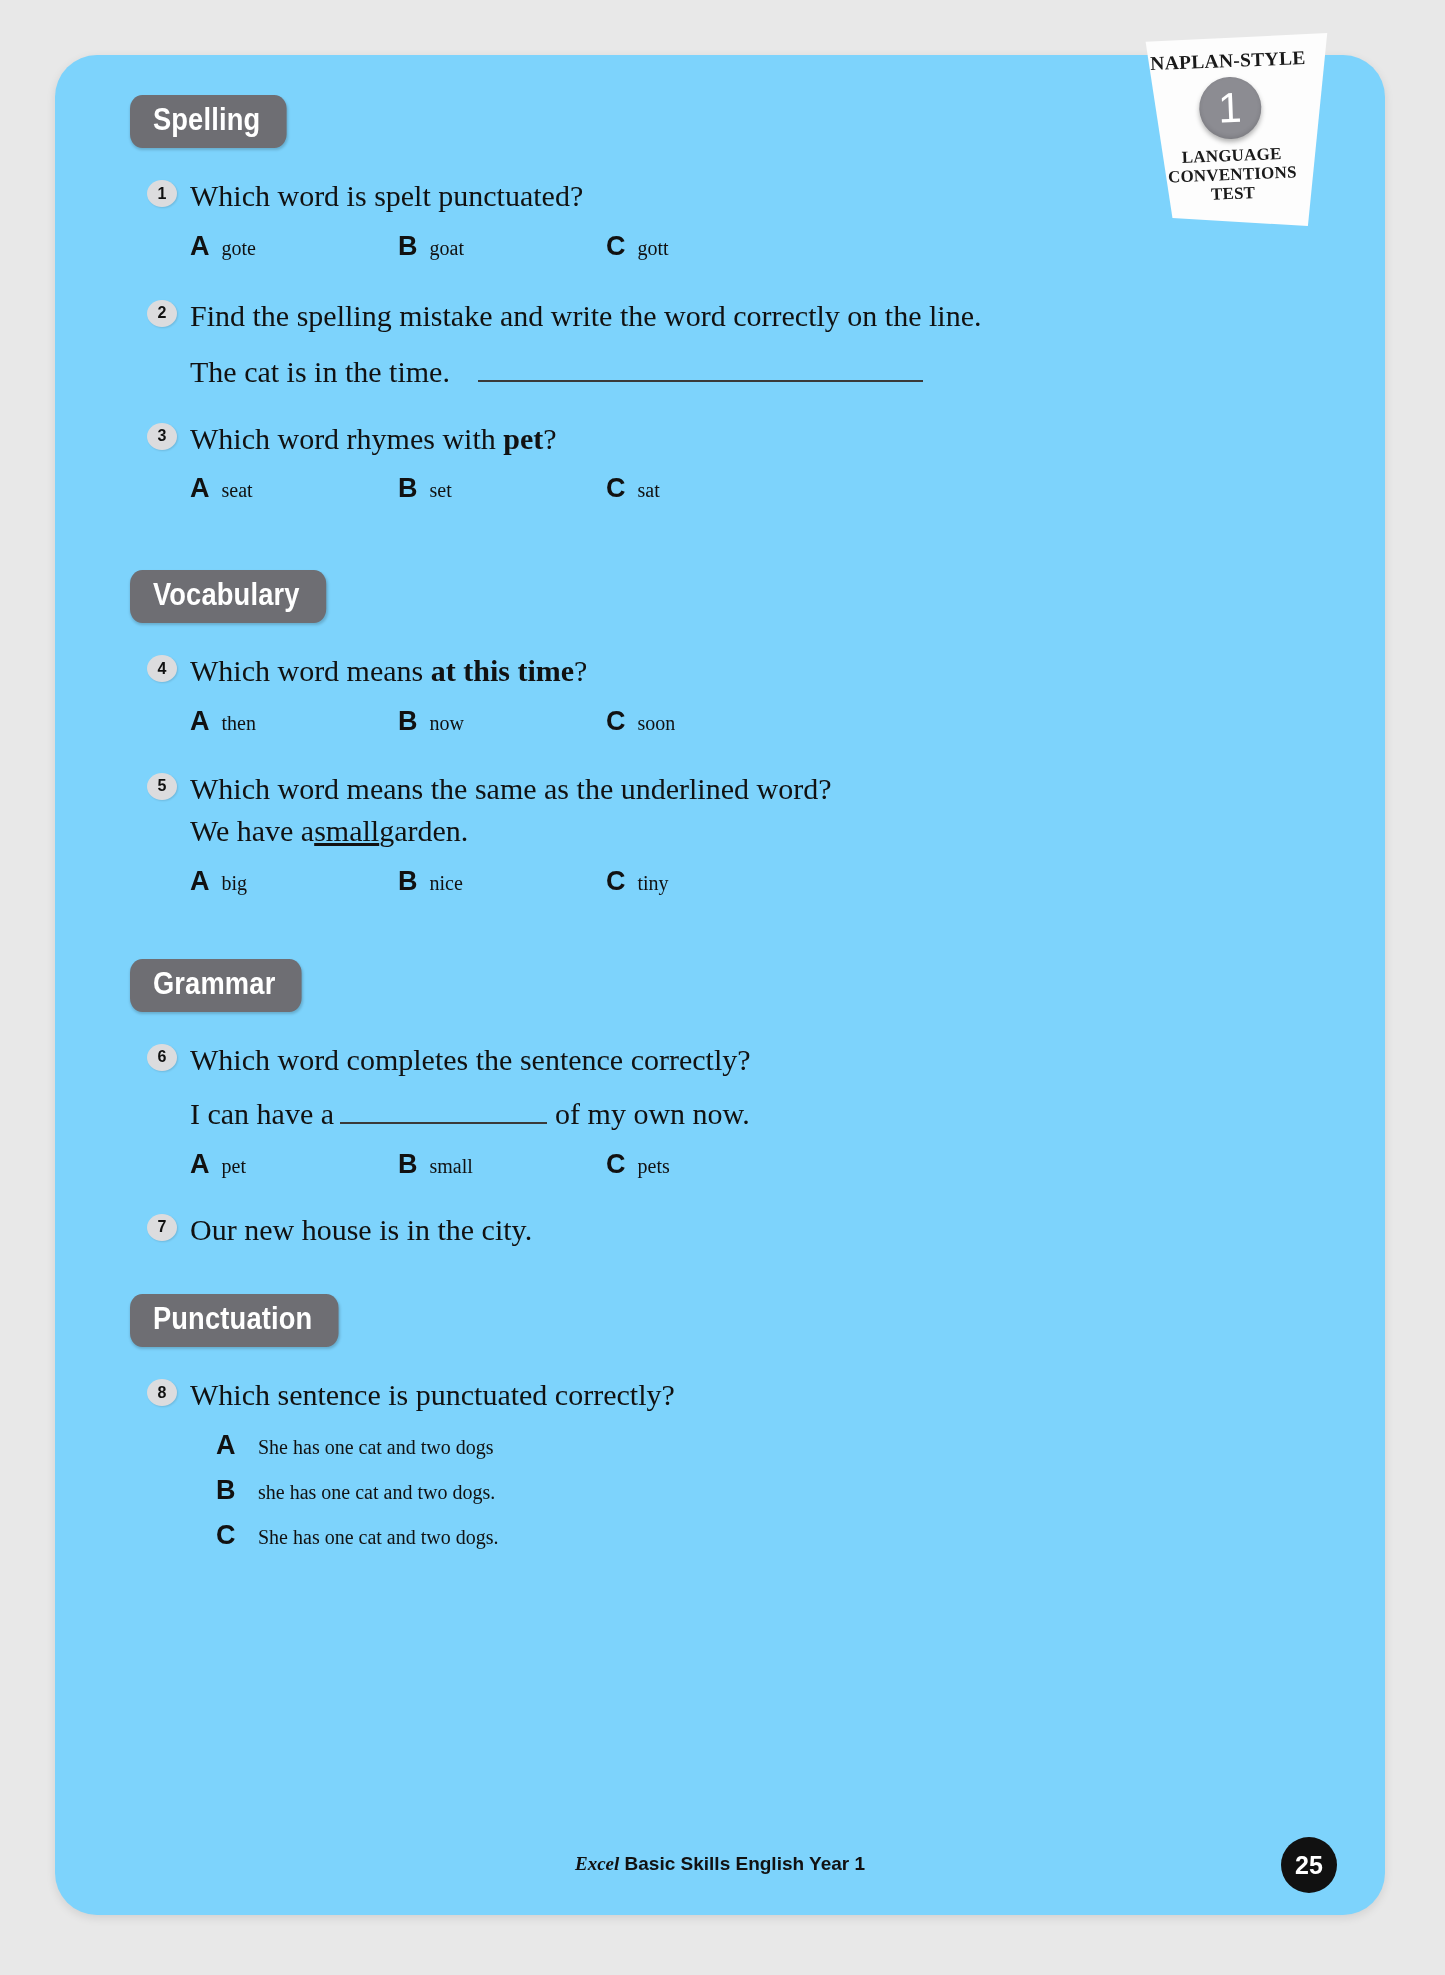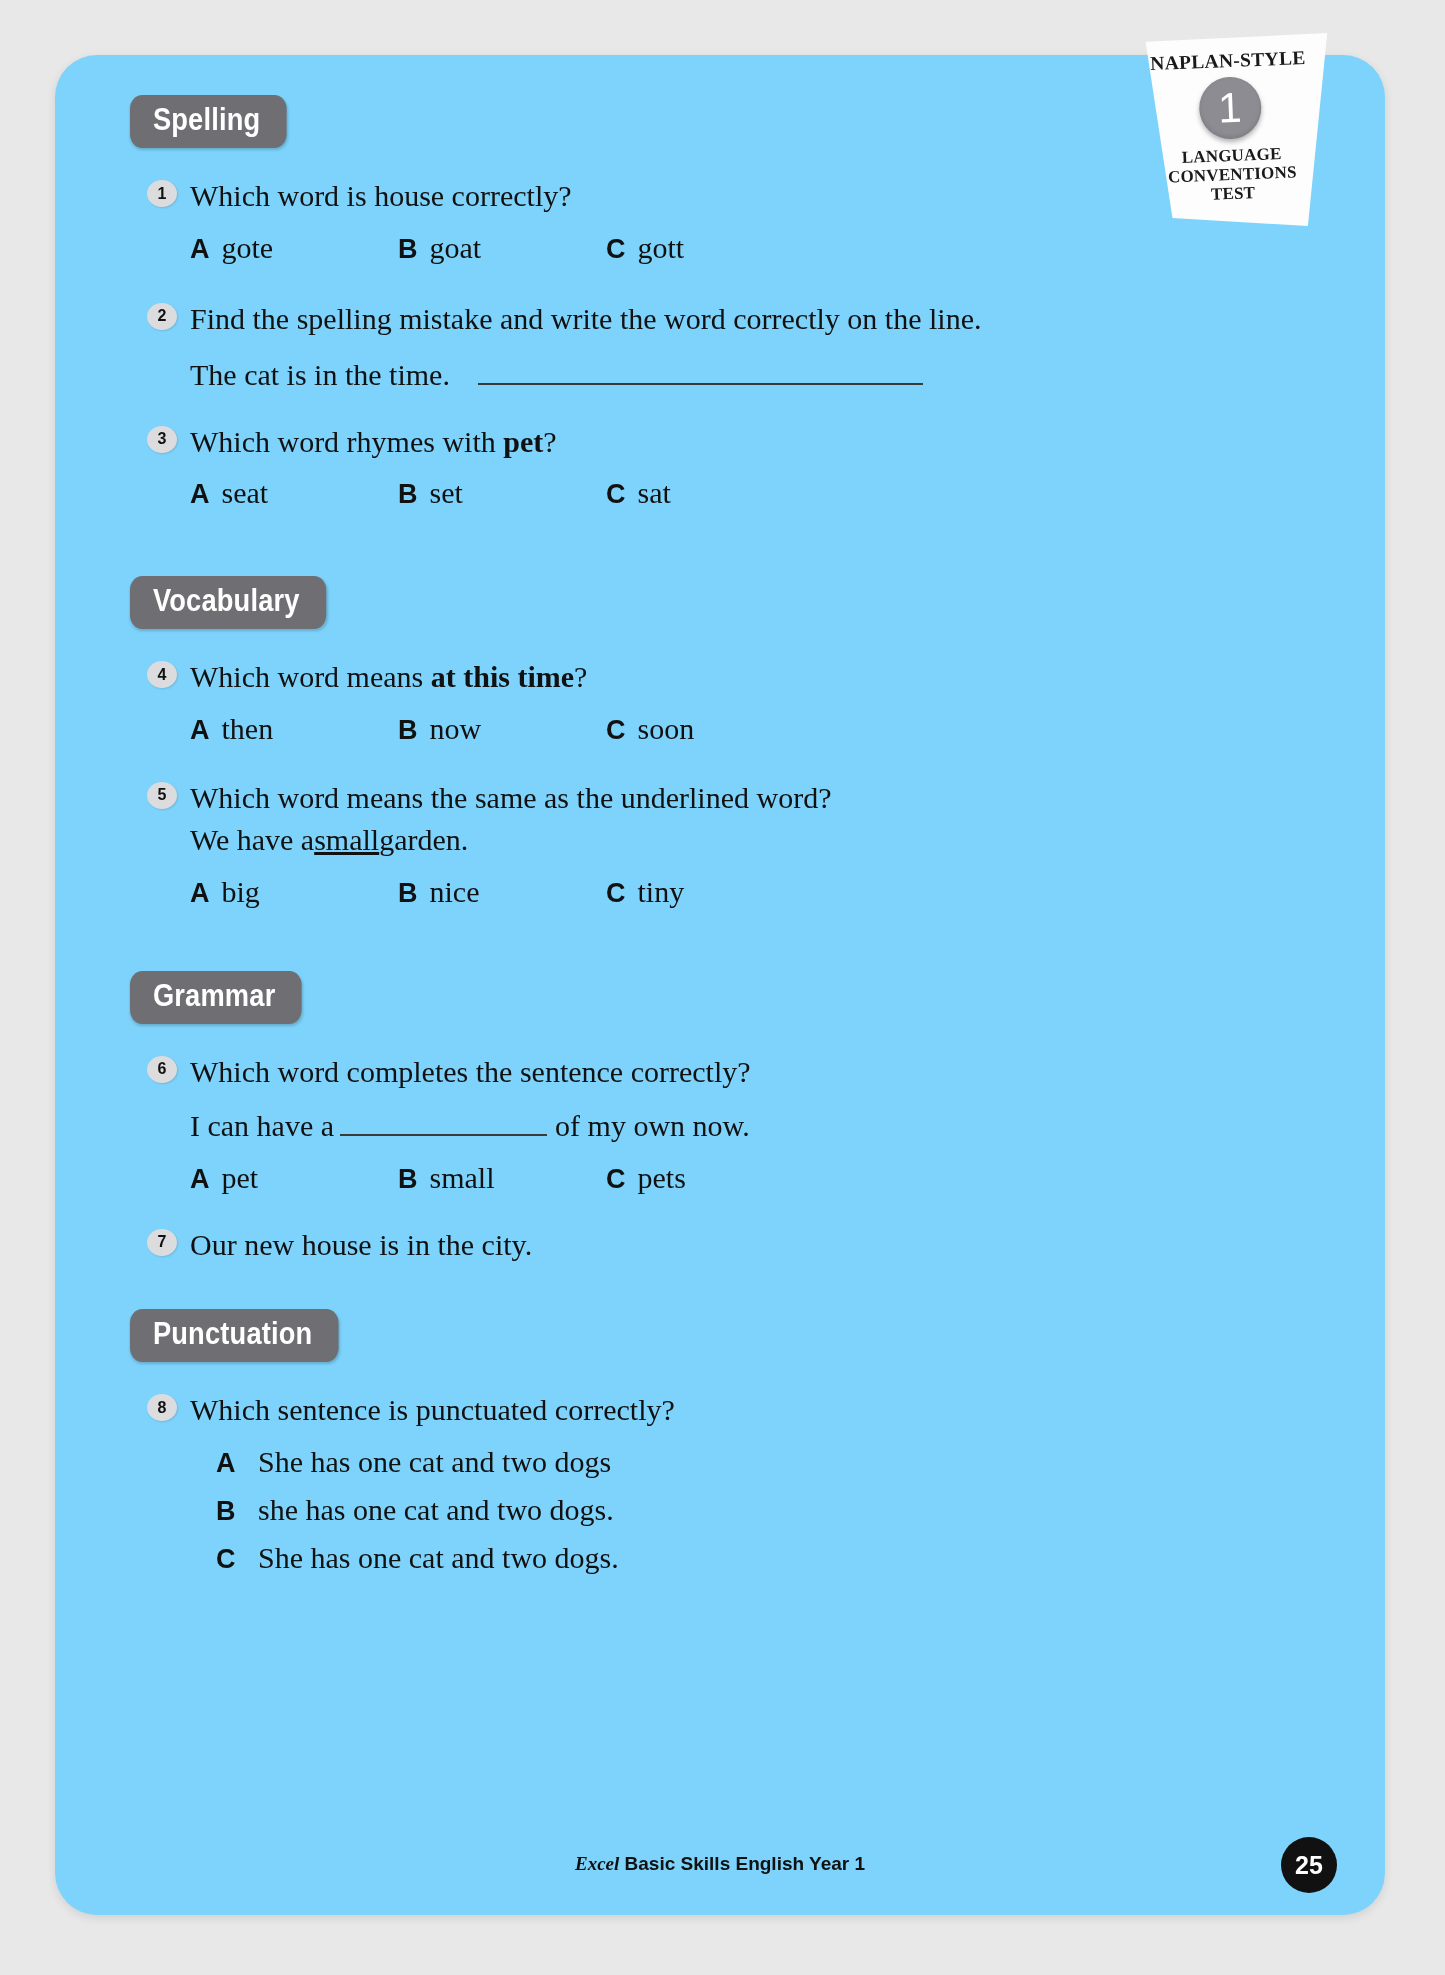--- a/index.html
+++ b/index.html
@@ -189,21 +189,21 @@
   .opt-b { width: 208px; }
   .opt-letter {
     font-family: "Liberation Sans", sans-serif;
     font-weight: bold;
     font-size: 27px;
     color: #111;
     margin-right: 12px;
   }
   .opt-text {
     font-family: "Liberation Serif", serif;
-    font-size: 30px;
+    font-size: 20px;
     color: #111;
   }
 
   
   .options-stack { margin-top: 12px; margin-left: 26px; }
   .opt-row {
     display: flex;
     align-items: baseline;
     margin-top: 14px;
   }
@@ -245,21 +245,21 @@
 <div id="page-sheet">
 
   <div id="content">
 
     <div class="section-block sec-spell">
       <div class="section-header">Spelling</div>
 
       
       <div class="question">
         <div class="qnum">1</div>
-        <div class="qtext">Which word is house correctly?</div>
+        <div class="qtext">Which word is spelt punctuated?</div>
         <div class="options">
           <div class="opt opt-a">
             <span class="opt-letter">A</span>
             <span class="opt-text">gote</span>
           </div>
           <div class="opt opt-b">
             <span class="opt-letter">B</span>
             <span class="opt-text">goat</span>
           </div>
           <div class="opt">

